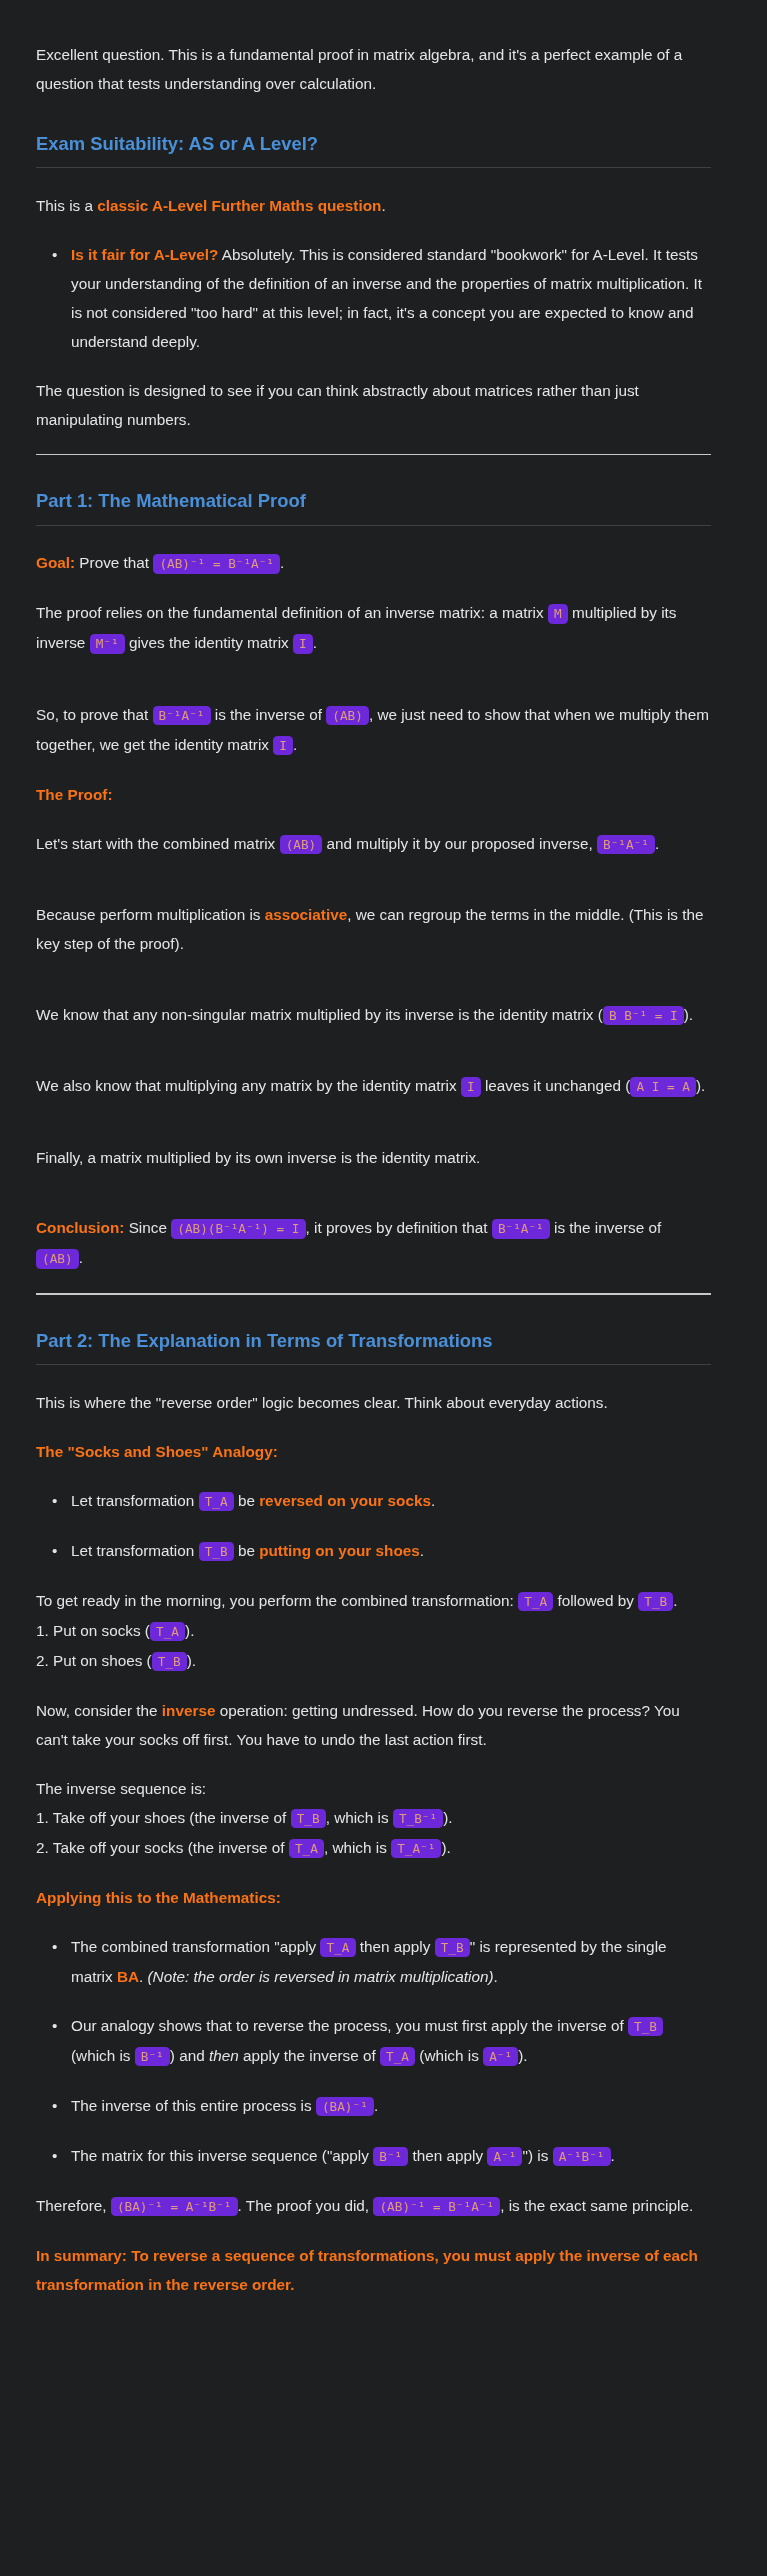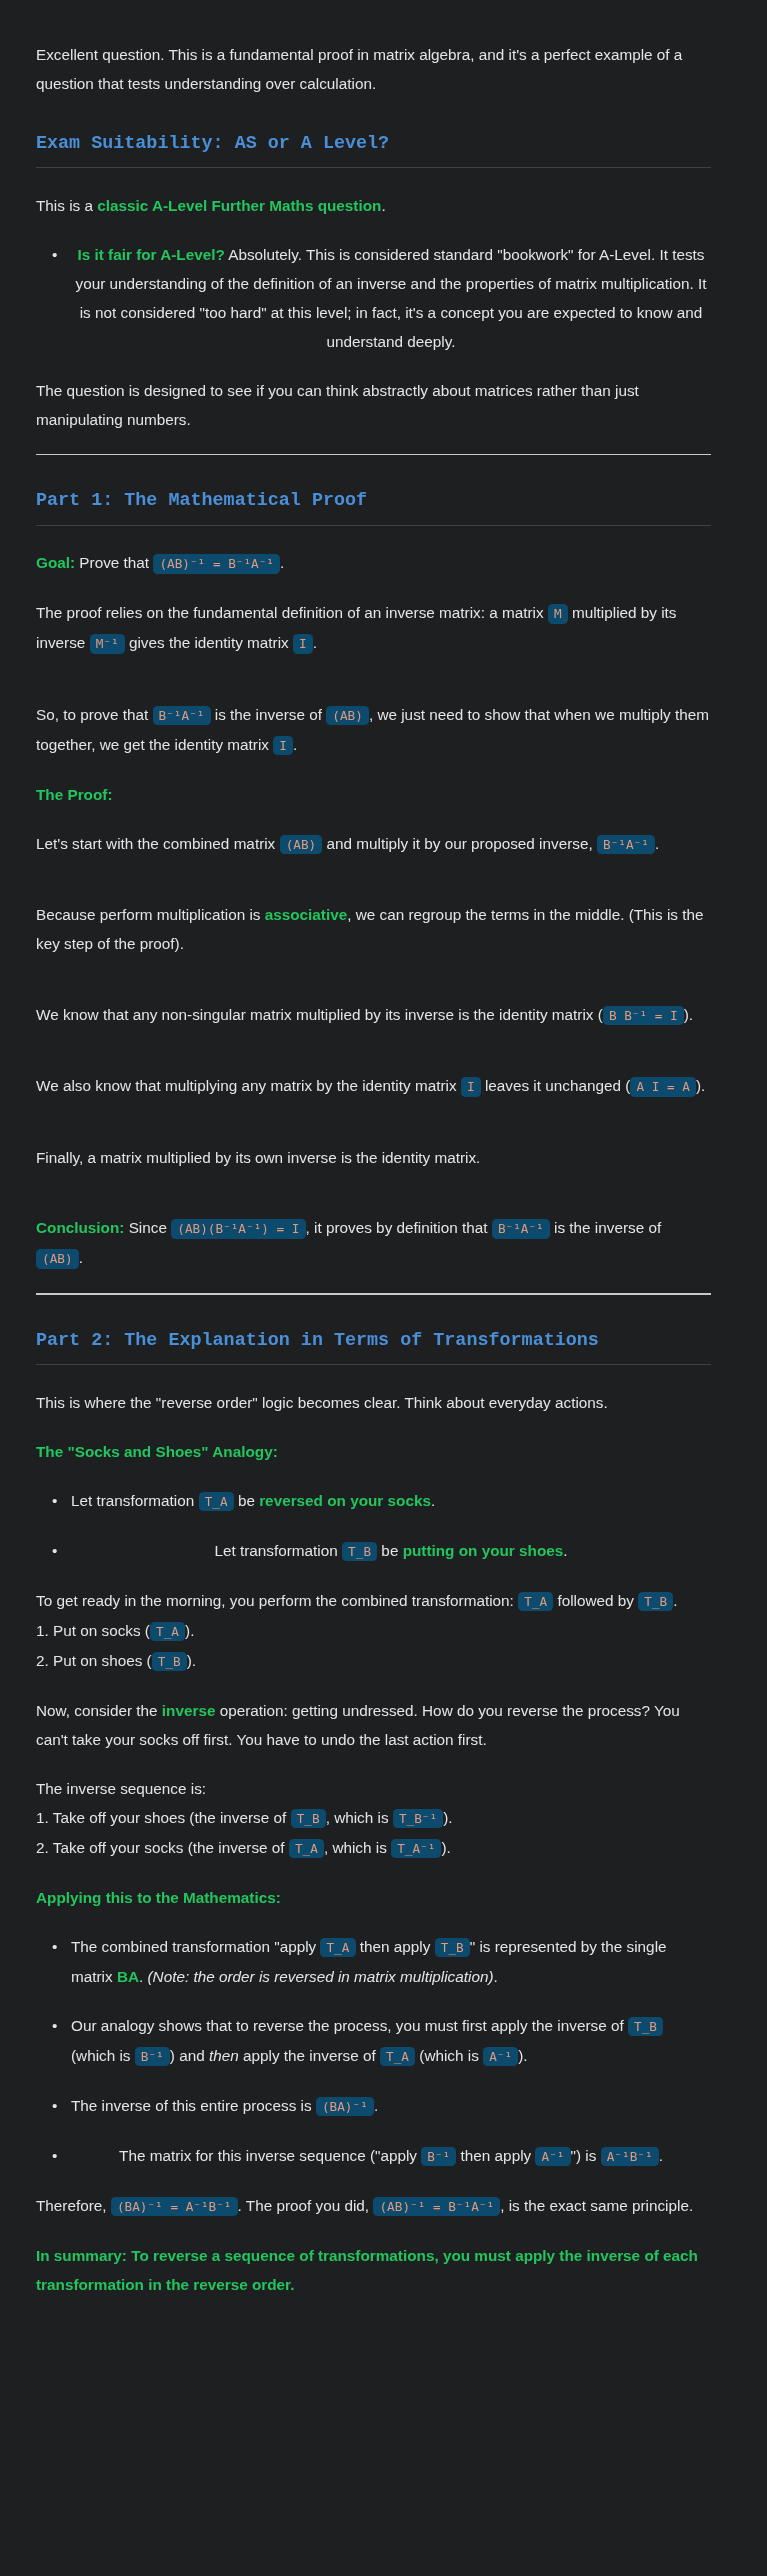--- a/index.html
+++ b/index.html
@@ -8,44 +8,43 @@
     background:#1e1f20;
     font-family:"Liberation Sans",sans-serif;
   }
   .content{
     padding:40px 56px 0 36px;
     color:#e4e5e7;
     font-size:15.3px;
     line-height:29px;
   }
   p.block{margin:0 0 20px;}
-  strong{font-weight:700;color:#22c55e;}
+  strong{font-weight:700;color:#f97316;}
   em{font-style:italic;}
   code.chip{
     font-family:"DejaVu Sans Mono",monospace;
     font-size:12.7px;
     color:#e09a7c;
-    background:#0c4a6e;
+    background:#6d28d9;
     border-radius:4.6px;
     padding:2.3px 6.1px;
     white-space:nowrap;
   }
   h2.sec{
     margin:31px 0 9.2px;
     font-size:18.4px;
     line-height:29px;
     font-weight:700;
     color:#4a90d9;
-    font-family:Liberation Mono, monospace;
   }
   .hr-bright{border:none;height:1.5px;background:#c7c9cb;margin:20px 0 0;}
   .hr-thin{border:none;height:0.8px;background:#3e4043;margin:0 0 23px;}
   ul.blist{list-style:none;margin:0 0 20px;padding:0;}
   ul.blist li{position:relative;padding-left:35px;margin:0 0 20px;}
-  ul.blist li:last-child{margin-bottom:0;text-align:center;}
+  ul.blist li:last-child{margin-bottom:0;}
   ul.blist li::before{
     content:"\2022";
     position:absolute;left:16px;top:0;
     color:#e4e5e7;font-size:15.3px;
   }
   .math-gap{height:21.5px;}
 </style>
 </head>
 <body>
 

